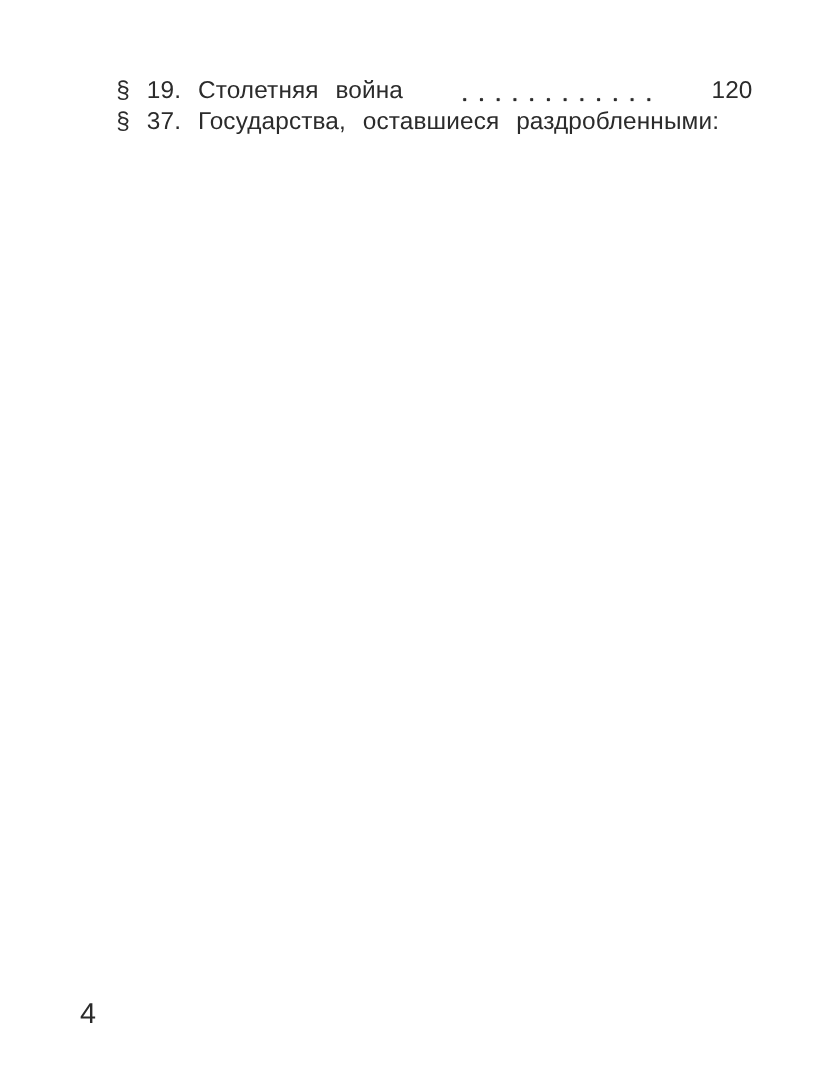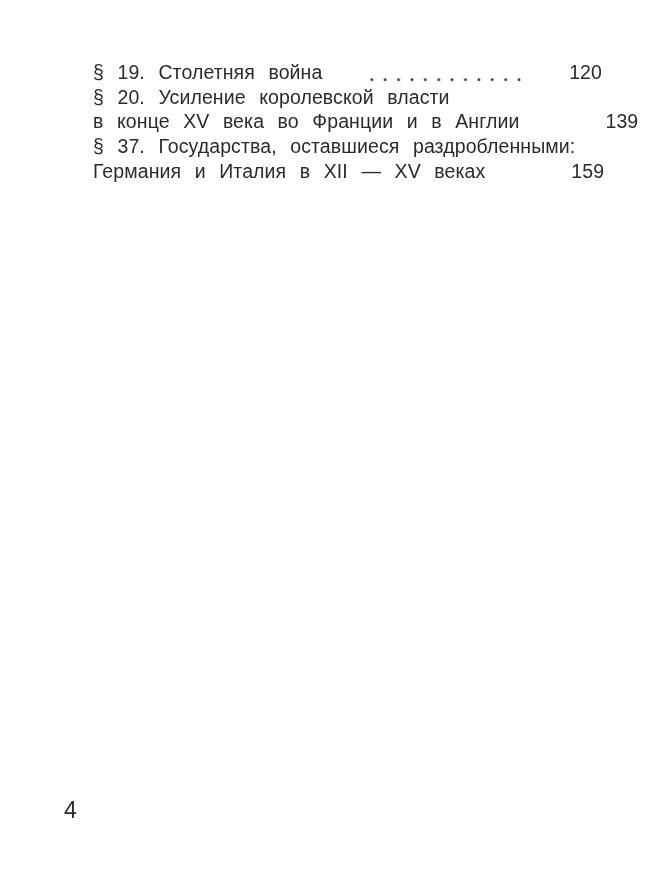--- a/index.html
+++ b/index.html
@@ -77,40 +77,25 @@
   <section class="toc">
 
     <div class="toc-entry">
       <div class="toc-line">
         <span class="t">§ 19. Столетняя война</span>
         <span class="leader"></span>
         <span class="num">120</span>
       </div>
     </div>
 
-    <div class="toc-entry">
-      <div class="toc-line">
-        <span class="t">§ 20. Усиление королевской власти</span>
-      </div>
-      <div class="toc-line">
-        <span class="t">в конце XV века во Франции и в Англии</span>
-        <span class="leader"></span>
-        <span class="num">139</span>
-      </div>
-    </div>
 
 
     <div class="toc-entry">
       <div class="toc-line">
         <span class="t">§ 37. Государства, оставшиеся раздробленными:</span>
-      </div>
-      <div class="toc-line">
-        <span class="t">Германия и Италия в XII — XV веках</span>
-        <span class="leader"></span>
-        <span class="num">159</span>
       </div>
     </div>
 
   </section>
 
   <div class="folio">4</div>
 
 </main>
 
 </body></html>

